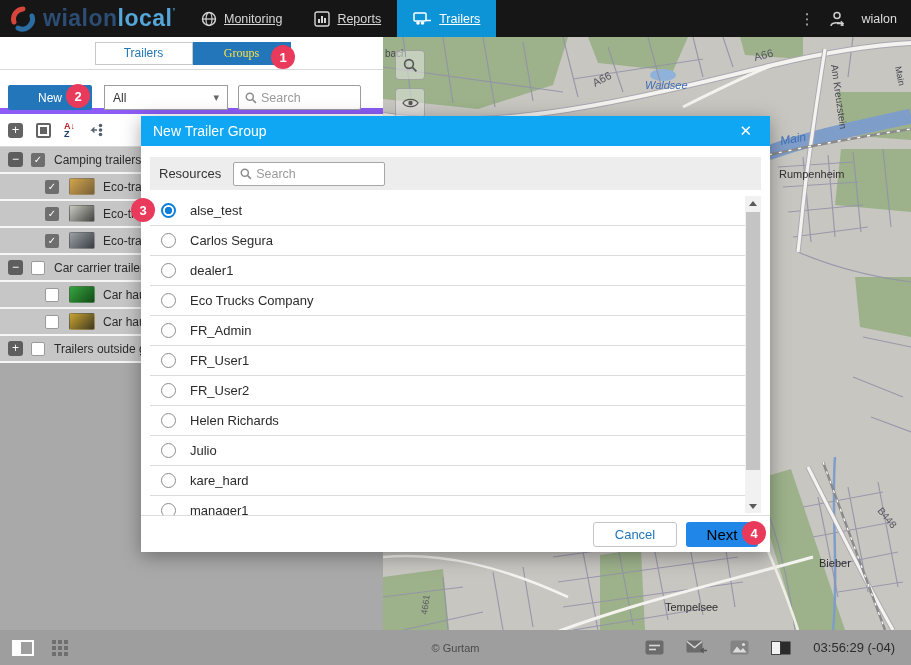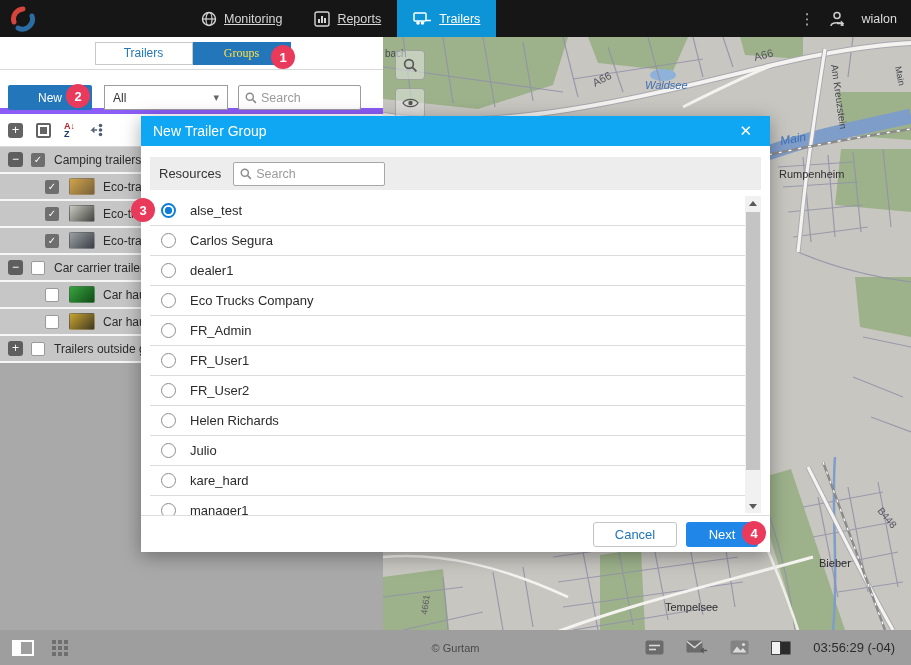--- a/index.html
+++ b/index.html
@@ -77,21 +77,21 @@
   .radio.sel { border:2px solid #0d7fd8; background:radial-gradient(circle, #0d7fd8 0 3.5px, #fff 3.8px); }
   .scrollbar { position:absolute; right:9px; top:80px; width:16px; height:317px; background:#f1f1f1; }
   .sb-arrow { position:absolute; left:0; width:16px; height:14px; display:flex; align-items:center; justify-content:center; cursor:pointer; }
   .sb-arrow.up { top:0; } .sb-arrow.down { bottom:0; }
   .sb-arrow i { width:0; height:0; border-left:4px solid transparent; border-right:4px solid transparent; }
   .sb-arrow.up i { border-bottom:5px solid #5a5a5a; }
   .sb-arrow.down i { border-top:5px solid #5a5a5a; }
   .sb-thumb { position:absolute; left:1px; top:16px; width:14px; height:258px; background:#c4c4c4; cursor:pointer; }
   .modal-footer { position:absolute; left:0; bottom:0; width:629px; height:37px; border-top:1px solid #ddd; display:flex; align-items:center; justify-content:flex-end; gap:9px; padding-right:12px; }
   .btn-cancel { width:84px; height:25px; background:#fff; border:1px solid #c4c4c4; border-radius:3px; color:#2276b9; font-size:13px; cursor:pointer; font-family:inherit; }
-  .btn-next { width:72px; height:25px; background:#2086e8; border:none; border-radius:3px; color:#ffffff; font-size:13px; cursor:pointer; font-family:inherit; }
+  .btn-next { width:72px; height:25px; background:#2086e8; border:none; border-radius:3px; color:#000000; font-size:15px; cursor:pointer; font-family:inherit; }
 
   
   .badge { position:absolute; width:24px; height:24px; border-radius:50%; background:#ea3a5c; color:#fff; font-size:13px; font-weight:bold; display:flex; align-items:center; justify-content:center; z-index:50; }
   .badge.b1 { left:271px; top:45px; }
   .badge.b2 { left:66px; top:84px; }
   .badge.b3 { left:131px; top:198px; }
   .badge.b4 { left:742px; top:521px; }
 
   
   .statusbar { position:absolute; left:0; top:630px; width:911px; height:35px; background:#9e9e9e; z-index:30; display:flex; align-items:center; }
@@ -276,20 +276,23 @@
     </div>
   <div class="panel-rest"></div>
 </div>
 
 <div class="header">
   <div class="logo">
     <svg width="26" height="26" viewBox="0 0 26 26">
       <path d="M13,3 A10,10 0 0 0 4,16" fill="none" stroke="#d5453c" stroke-width="5" stroke-linecap="round"></path>
       <path d="M8,22 A10,10 0 0 0 22,10" fill="none" stroke="#2b6ca3" stroke-width="5" stroke-linecap="round"></path>
     </svg>
+    <span>
+      <span class="logo-brand">wialon</span><span class="logo-product">local</span><span class="logo-tick">ʼ</span>
+    </span>
   </div>
   <div class="nav" id="top-nav">
       <div class="nav-item">
         <span>
           <svg width="16" height="16" viewBox="0 0 16 16">
             <circle cx="8" cy="8" r="6.5" fill="none" stroke="currentColor" stroke-width="1.4"></circle>
             <ellipse cx="8" cy="8" rx="3" ry="6.5" fill="none" stroke="currentColor" stroke-width="1.2"></ellipse>
             <line x1="1.5" y1="8" x2="14.5" y2="8" stroke="currentColor" stroke-width="1.2"></line>
           </svg>
         </span>

